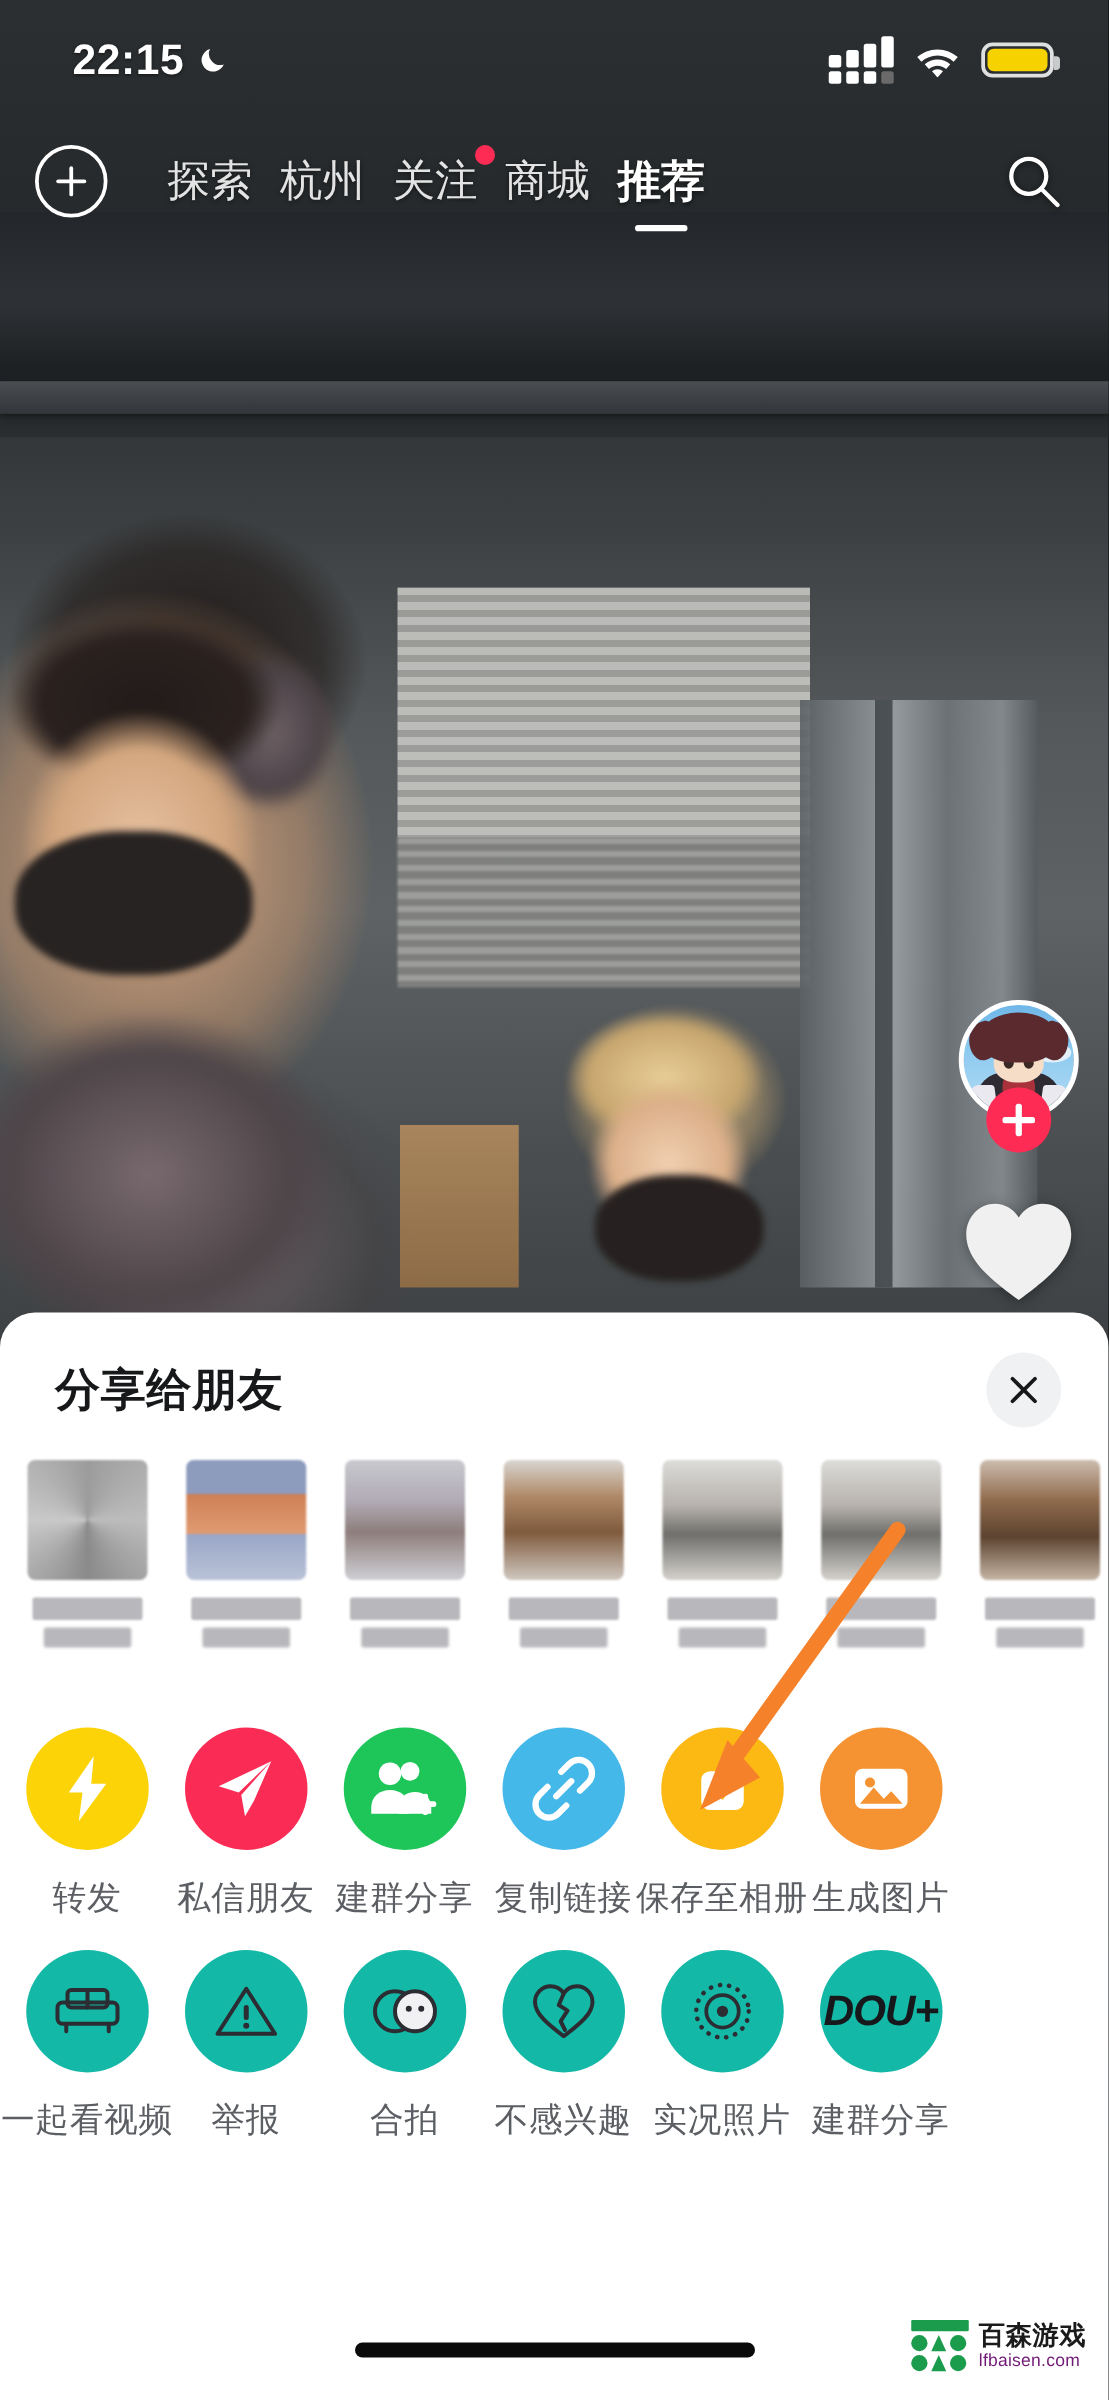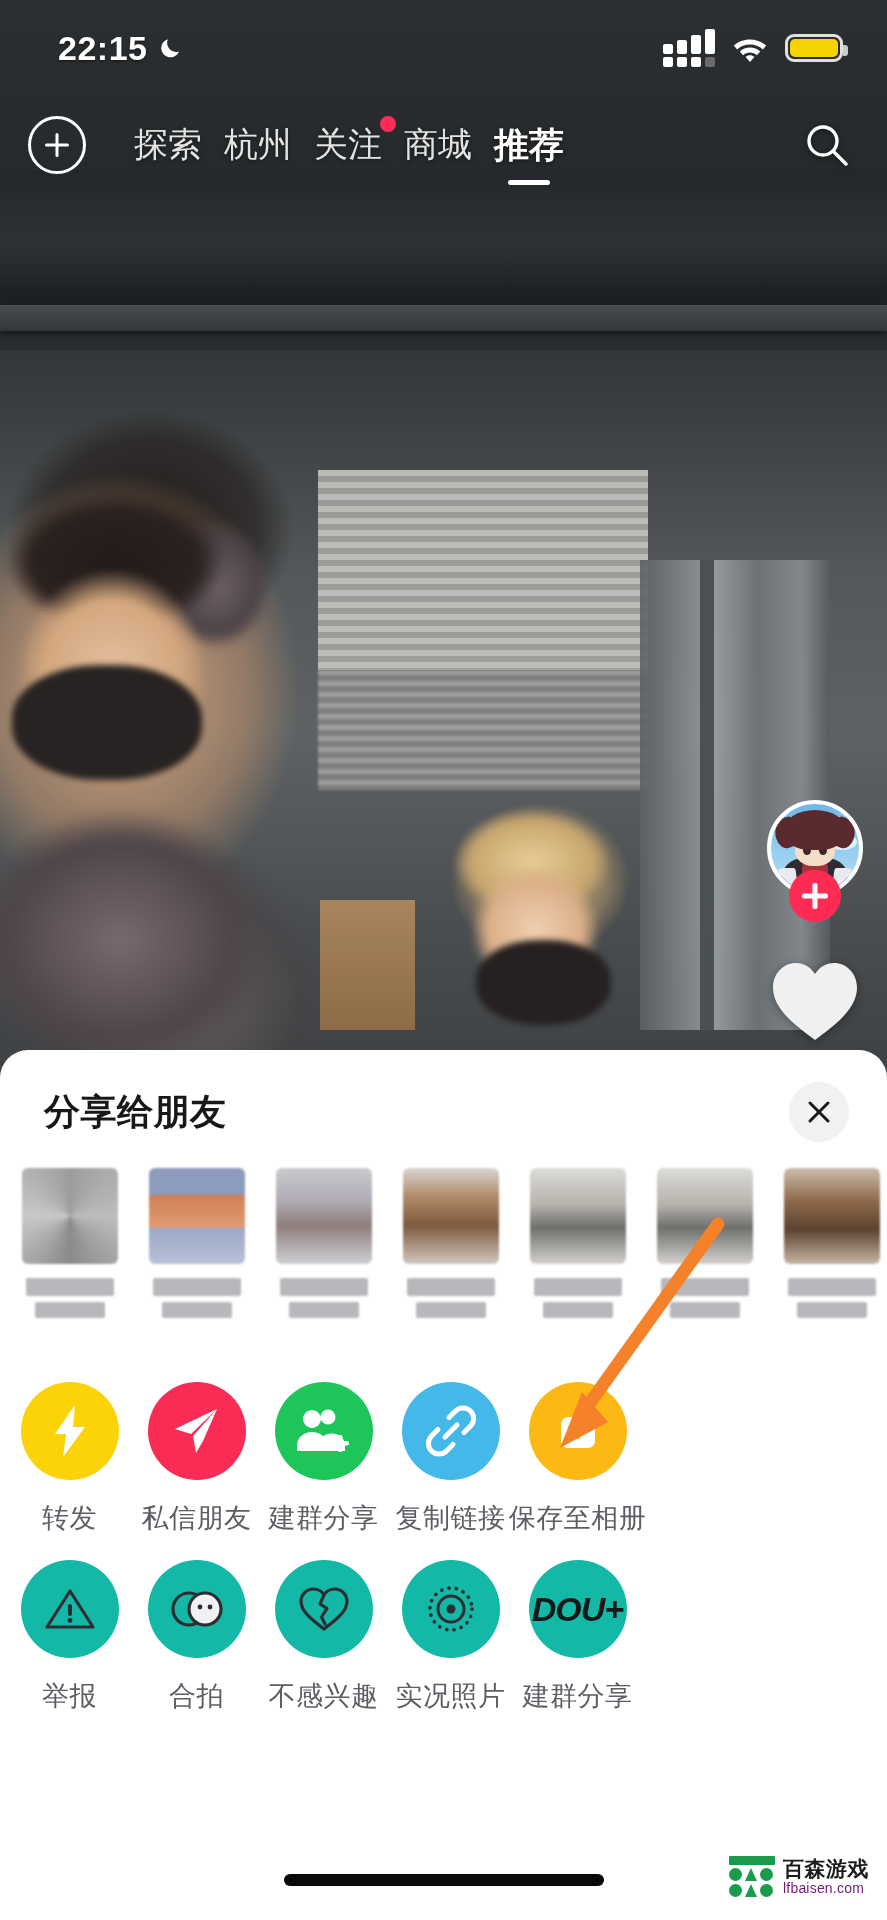--- a/index.html
+++ b/index.html
@@ -427,25 +427,48 @@
           <svg width="54" height="54" viewBox="0 0 54 54">
             <rect x="10" y="13" width="34" height="31" rx="7" fill="#fff"></rect>
             <path d="M27 4v24" stroke="#fff" stroke-width="4" stroke-linecap="round"></path>
             <path d="M27 24 19.5 16.5h15L27 24z" fill="#fcb813"></path>
             <path d="M27 36 18 25h6v-8h6v8h6l-9 11z" fill="#fcb813"></path>
           </svg>
         </div>
         <div class="cell-label">保存至相册</div>
       </div>
 
+      <div class="cell">
+        <div class="ic" style="background:#f59231">
+          <svg width="54" height="48" viewBox="0 0 54 48">
+            <rect x="6" y="8" width="42" height="32" rx="6" fill="#fff"></rect>
+            <circle cx="18" cy="19" r="4" fill="#f59231"></circle>
+            <path d="M10 36l11-13 8 9 6-6 9 10H10z" fill="#f59231"></path>
+          </svg>
+        </div>
+        <div class="cell-label">生成图片</div>
+      </div>
 
     </div>
 
     <div class="grid row2">
 
+      <div class="cell">
+        <div class="ic grey">
+          <svg width="56" height="46" viewBox="0 0 56 46">
+            <g fill="none" stroke="#2b2d33" stroke-width="3.2" stroke-linejoin="round" stroke-linecap="round">
+              <rect x="4" y="16" width="48" height="17" rx="4"></rect>
+              <rect x="12" y="6" width="32" height="14" rx="3"></rect>
+              <path d="M28 6v14"></path>
+              <path d="M11 33v6M45 33v6"></path>
+            </g>
+          </svg>
+        </div>
+        <div class="cell-label">一起看视频</div>
+      </div>
 
       <div class="cell">
         <div class="ic grey">
           <svg width="52" height="48" viewBox="0 0 52 48">
             <path d="M26 6 49 42H3L26 6z" fill="none" stroke="#2b2d33" stroke-width="3.2" stroke-linejoin="round"></path>
             <rect x="24" y="19" width="4" height="12" rx="2" fill="#2b2d33"></rect>
             <circle cx="26" cy="35.5" r="2.4" fill="#2b2d33"></circle>
           </svg>
         </div>
         <div class="cell-label">举报</div>

